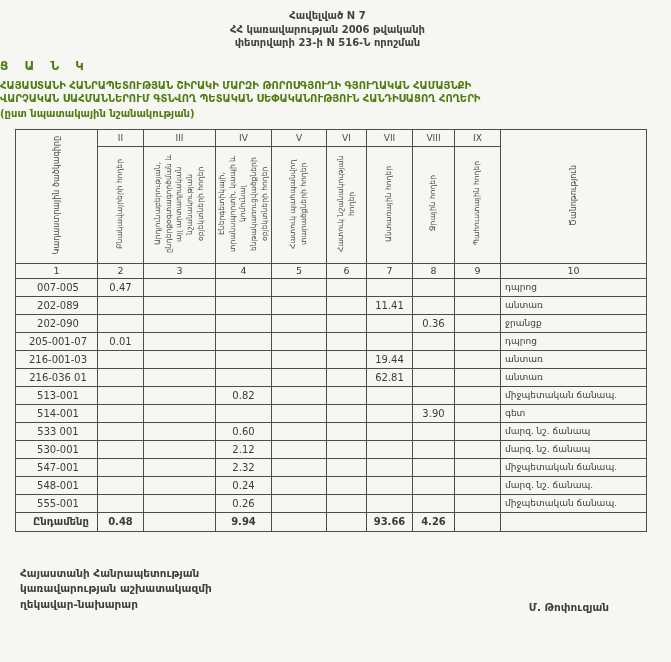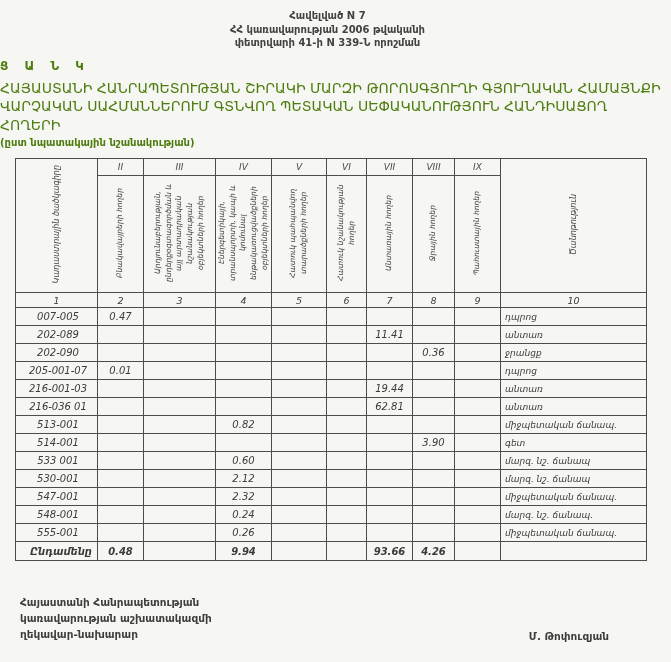--- a/index.html
+++ b/index.html
@@ -14,25 +14,25 @@
   .annex {
     text-align: center;
     padding: 9px 16px 0 0;
     font-size: 10px;
     line-height: 1.35;
     font-weight: bold;
     color: #424242;
   }
   .title-block { text-align: left; margin-top: 9px; color: #4d7c0f; }
   .title-main { font-weight: bold; font-size: 12px; letter-spacing: 6px; margin-bottom: 6px; }
-  .title-line { font-weight: normal; font-size: 14px; line-height: 1.35; }
+  .title-line { font-weight: bold; font-size: 10px; line-height: 1.35; }
   .title-sub  { font-weight: bold; font-size: 10px; margin-top: 2px; }
 
   .tbl-wrap { margin: 10px 0 0 15px; }
-  table { border-collapse: collapse; table-layout: fixed; width: 561px; font-style: italic; }
+  table { border-collapse: collapse; table-layout: fixed; width: 561px; }
   td {
     border: 1px solid #4d4d4d;
     padding: 0 1px;
     font-size: 10px;
     overflow: hidden;
     color: #3b3b3b;
   }
   tr.roman-row td { height: 16px; text-align: center; font-size: 9px; color: #4a4a4a; }
   tr.rot-row td { height: 116px; vertical-align: middle; text-align: center; }
   tr.num-row td { height: 14px; text-align: center; font-size: 9.5px; }
@@ -63,21 +63,21 @@
   }
   .footer-left { font-size: 10.5px; font-weight: bold; line-height: 1.5; color: #3e3e3e; }
   .footer-sign { font-size: 10.5px; font-weight: bold; color: #3e3e3e; padding-right: 40px; }
 </style>
 </head>
 <body>
 
 <div class="annex">
   <div>Հավելված N 7</div>
   <div>ՀՀ կառավարության 2006 թվականի</div>
-  <div>փետրվարի 41-ի N 339-Ն որոշման</div>
+  <div>փետրվարի 23-ի N 516-Ն որոշման</div>
 </div>
 
 <div class="title-block">
   <div class="title-main">Ց Ա Ն Կ</div>
   <div class="title-line">ՀԱՅԱՍՏԱՆԻ ՀԱՆՐԱՊԵՏՈՒԹՅԱՆ ՇԻՐԱԿԻ ՄԱՐԶԻ ԹՈՐՈՍԳՅՈՒՂԻ ԳՅՈՒՂԱԿԱՆ ՀԱՄԱՅՆՔԻ</div>
   <div class="title-line">ՎԱՐՉԱԿԱՆ ՍԱՀՄԱՆՆԵՐՈՒՄ ԳՏՆՎՈՂ ՊԵՏԱԿԱՆ ՍԵՓԱԿԱՆՈՒԹՅՈՒՆ ՀԱՆԴԻՍԱՑՈՂ ՀՈՂԵՐԻ</div>
   <div class="title-sub">(ըստ նպատակային նշանակության)</div>
 </div>
 
 <div class="tbl-wrap">

